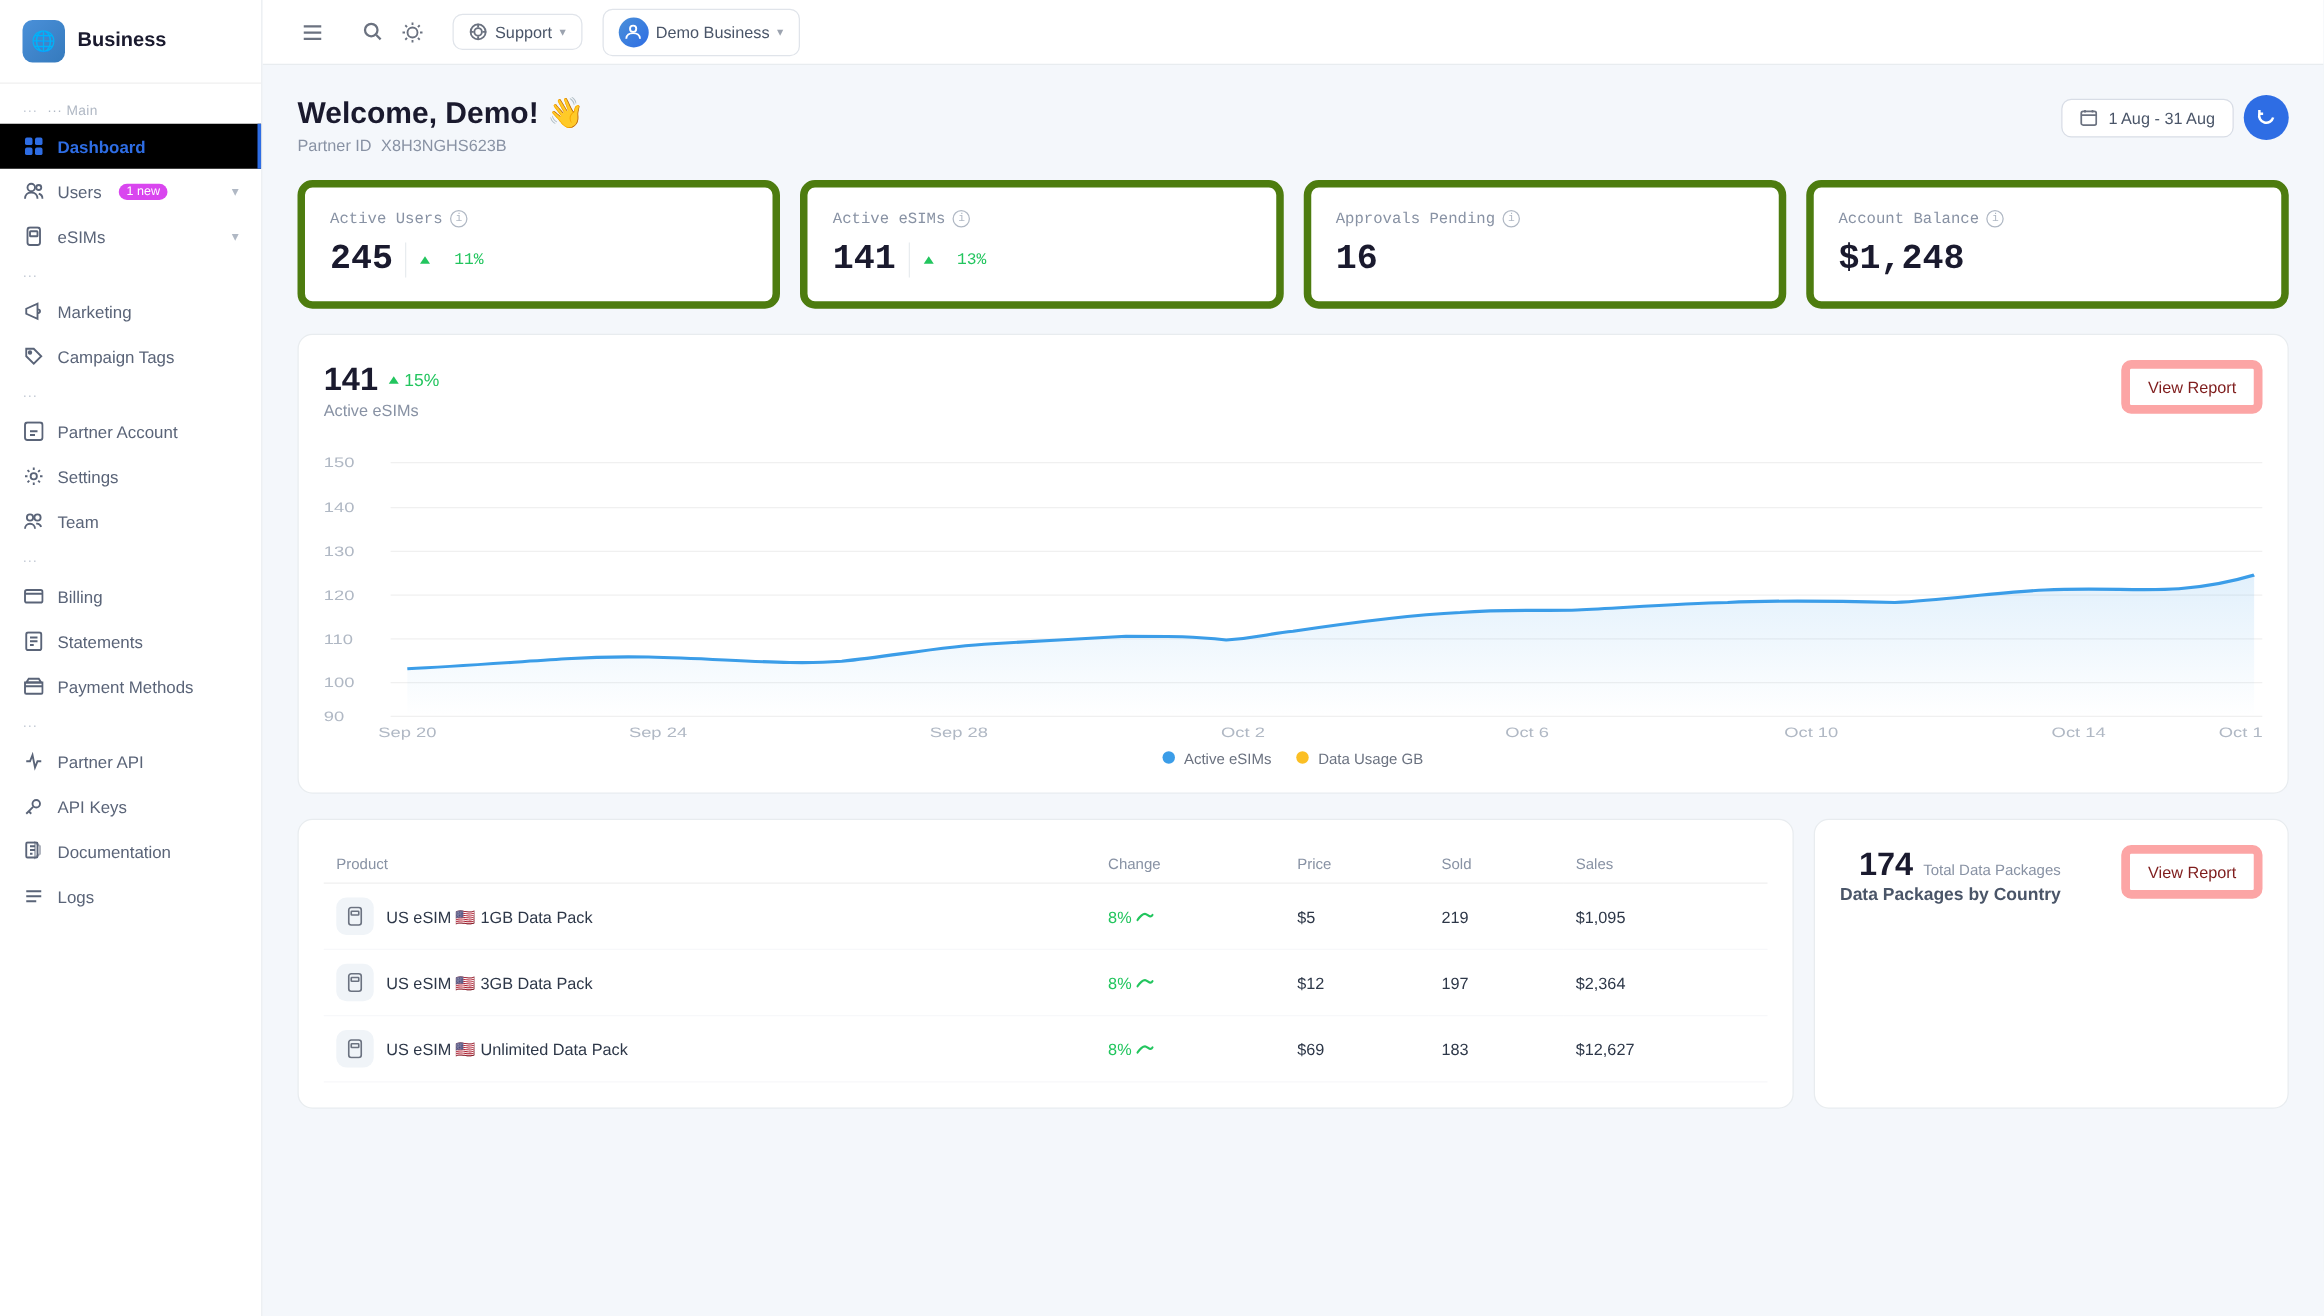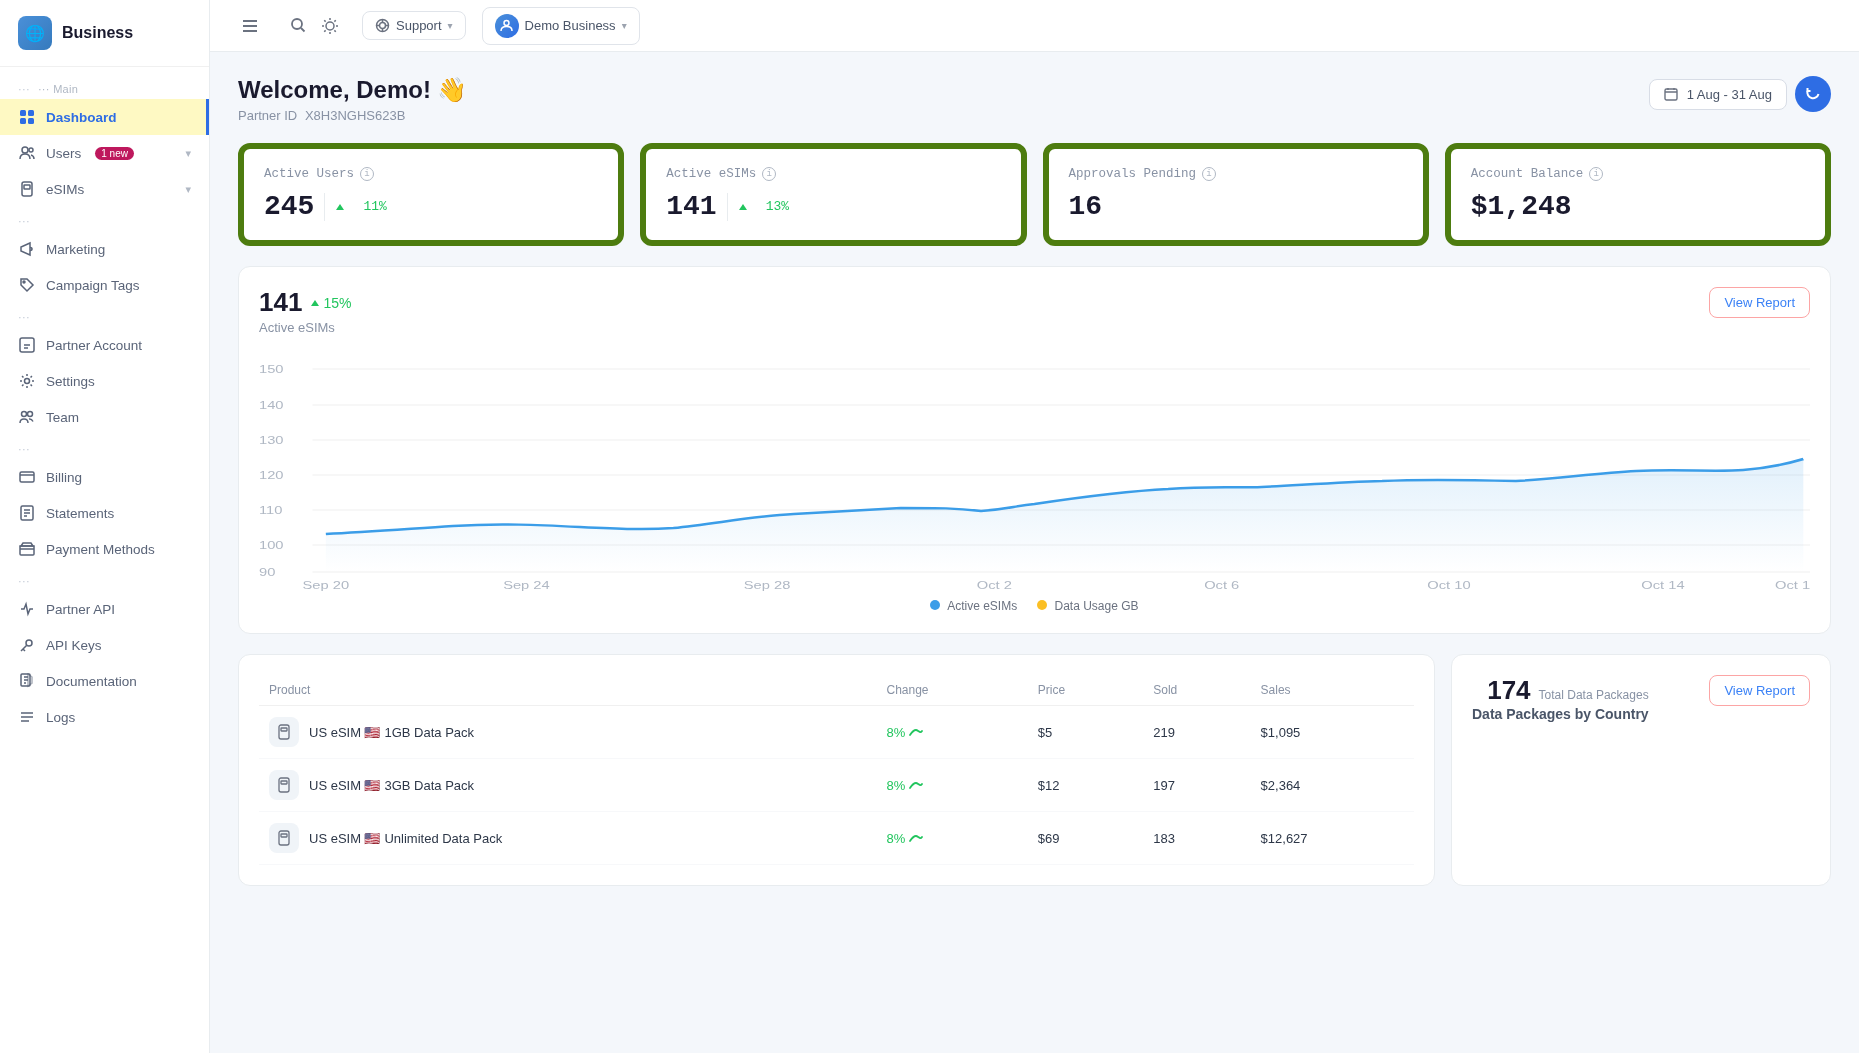--- a/index.html
+++ b/index.html
@@ -7,23 +7,23 @@
 
     
     .sidebar { width: 210px; background: #fff; height: 100vh; display: flex; flex-direction: column; border-right: 1px solid #e8ecef; overflow-y: auto; flex-shrink: 0; }
     .sidebar-logo { display: flex; align-items: center; gap: 10px; padding: 16px 18px; border-bottom: 1px solid #f0f0f0; }
     .logo-icon { width: 34px; height: 34px; background: linear-gradient(135deg, #4a90d9, #357abd); border-radius: 8px; display: flex; align-items: center; justify-content: center; color: white; font-size: 16px; }
     .logo-text { font-weight: 700; font-size: 16px; color: #1a1a2e; }
     .sidebar-nav { padding: 8px 0; flex: 1; }
     .nav-section-label { padding: 8px 18px 4px; color: #b0b8c4; font-size: 11px; display: flex; align-items: center; gap: 6px; }
     .nav-section-label span { font-size: 11px; letter-spacing: 0.3px; }
     .nav-item { display: flex; align-items: center; gap: 10px; padding: 9px 18px; cursor: pointer; color: #5a6478; font-size: 13.5px; position: relative; transition: background 0.15s; }
-    .nav-item.active { background: #fef9c3; color: #2e6de4; font-weight: 600; border-right: 3px solid #2e6de4; }
+    .nav-item.active { background: #000000; color: #2e6de4; font-weight: 600; border-right: 3px solid #2e6de4; }
     .nav-item .nav-icon { width: 18px; height: 18px; display: flex; align-items: center; justify-content: center; font-size: 15px; flex-shrink: 0; }
-    .nav-badge { background: #be185d; color: white; font-size: 10px; padding: 1px 6px; border-radius: 10px; margin-left: 4px; }
+    .nav-badge { background: #d946ef; color: white; font-size: 10px; padding: 1px 6px; border-radius: 10px; margin-left: 4px; }
     .nav-item .expand-icon { margin-left: auto; font-size: 11px; color: #b0b8c4; }
     .dots { color: #c0c8d4; font-size: 16px; margin-right: 2px; }
 
     
     .main { flex: 1; display: flex; flex-direction: column; overflow: hidden; }
 
     
     .topbar { background: #fff; border-bottom: 1px solid #e8ecef; padding: 0 24px; height: 52px; display: flex; align-items: center; justify-content: flex-start; flex-shrink: 0; }
     .topbar-left { display: flex; align-items: center; gap: 16px; }
     .topbar-right { display: flex; align-items: center; gap: 16px; }
@@ -47,21 +47,21 @@
     .stat-value { font-size: 28px; font-weight: 700; color: #1a1a2e; display: flex; align-items: center; gap: 10px; }
     .stat-change { font-size: 13px; font-weight: 500; display: flex; align-items: center; gap: 18px; }
     .stat-change.up { color: #22c55e; }
     .divider-v { width: 1px; height: 28px; background: #e8ecef; }
 
     
     .chart-card { background: #fff; border-radius: 12px; padding: 20px; border: 1px solid #e8ecef; margin-bottom: 20px; }
     .chart-header { display: flex; align-items: flex-start; justify-content: space-between; margin-bottom: 16px; }
     .chart-value { font-size: 26px; font-weight: 700; color: #1a1a2e; display: flex; align-items: center; gap: 8px; }
     .chart-subtitle { color: #8892a4; font-size: 13px; margin-top: 2px; }
-    .view-report-btn { padding: 7px 14px; border: 1px solid #fca5a5; border-radius: 8px; background: #fff; color: #3b82f6; font-size: 13px; cursor: pointer; margin-left: 28px; }
+    .view-report-btn { padding: 7px 14px; border: 7px solid #fca5a5; border-radius: 8px; background: #fff; color: #7f1d1d; font-size: 13px; cursor: pointer; margin-left: 28px; }
     .chart-area { position: relative; height: 240px; }
     .chart-svg { width: 100%; height: 100%; }
     .chart-legend { display: flex; align-items: center; justify-content: center; gap: 20px; margin-top: 8px; font-size: 12px; color: #6b7280; }
     .legend-dot { width: 10px; height: 10px; border-radius: 50%; display: inline-block; margin-right: 4px; }
 
     
     .bottom-grid { display: grid; grid-template-columns: 1fr 380px; gap: 16px; }
     .table-card { background: #fff; border-radius: 12px; padding: 20px; border: 1px solid #e8ecef; }
     .table-header { display: flex; align-items: center; justify-content: space-between; margin-bottom: 16px; }
     .table-title { font-size: 16px; font-weight: 700; color: #1a1a2e; }

